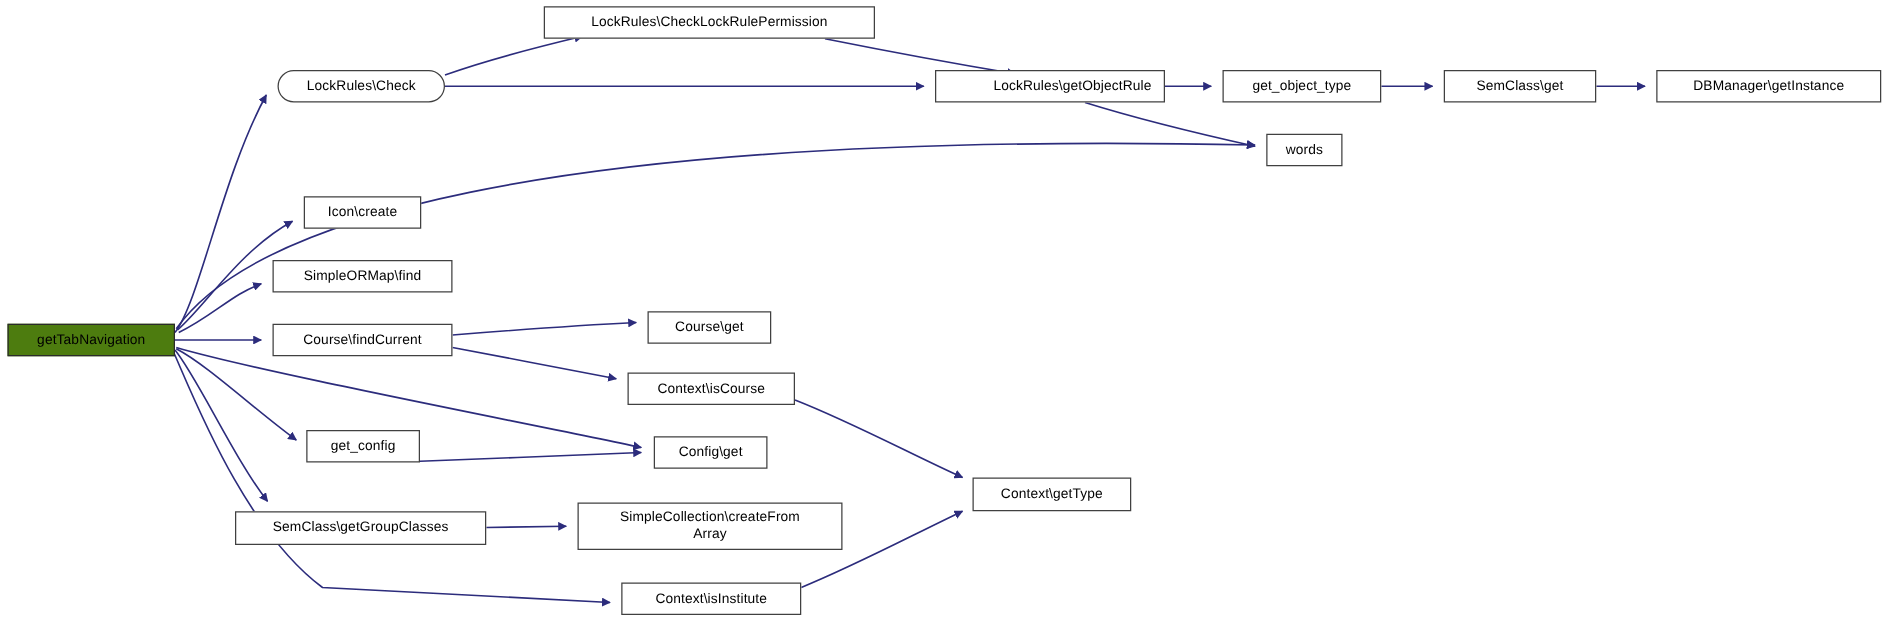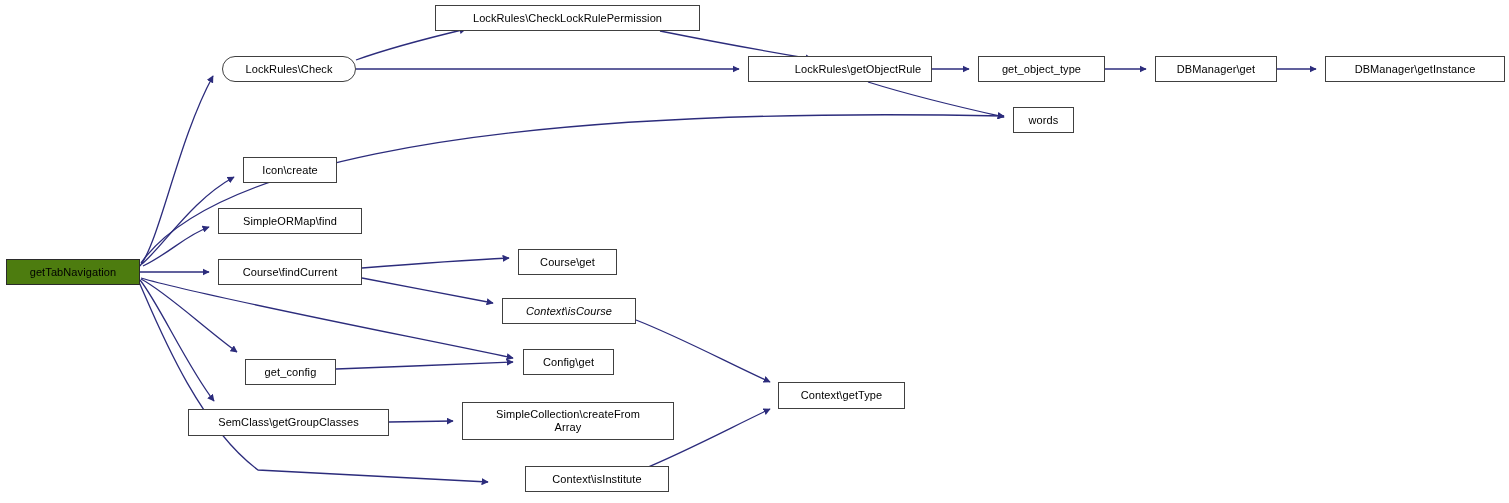--- a/index.html
+++ b/index.html
@@ -77,29 +77,29 @@
         <path d="M389,422 L453,421" fill="none" stroke="#2c2c7c" stroke-width="1.3" marker-end="url(#arrow)"></path>
         <path d="M641,470 C685,452 730,428 770,409" fill="none" stroke="#2c2c7c" stroke-width="1.3" marker-end="url(#arrow)"></path>
       </g>
   </svg>
   <div id="nodes-group">
       <div class="gnode current" style="left: 6px; top: 259px; width: 134px; height: 26px;">getTabNavigation</div>
       <div class="gnode" style="left: 222px; top: 56px; width: 134px; height: 26px; border-radius: 13px;">LockRules\Check</div>
       <div class="gnode" style="left: 435px; top: 5px; width: 265px; height: 26px;">LockRules\CheckLockRulePermission</div>
       <div class="gnode" style="left: 748px; top: 56px; width: 184px; height: 26px; padding-left: 36px;">LockRules\getObjectRule</div>
       <div class="gnode" style="left: 978px; top: 56px; width: 127px; height: 26px;">get_object_type</div>
-      <div class="gnode" style="left: 1155px; top: 56px; width: 122px; height: 26px;">DBManager\get</div>
+      <div class="gnode" style="left: 1155px; top: 56px; width: 122px; height: 26px;">SemClass\get</div>
       <div class="gnode" style="left: 1325px; top: 56px; width: 180px; height: 26px;">DBManager\getInstance</div>
       <div class="gnode" style="left: 1013px; top: 107px; width: 61px; height: 26px;">words</div>
       <div class="gnode" style="left: 243px; top: 157px; width: 94px; height: 26px;">Icon\create</div>
       <div class="gnode" style="left: 218px; top: 208px; width: 144px; height: 26px; text-align: right;">SimpleORMap\find</div>
       <div class="gnode" style="left: 218px; top: 259px; width: 144px; height: 26px;">Course\findCurrent</div>
       <div class="gnode" style="left: 518px; top: 249px; width: 99px; height: 26px;">Course\get</div>
-      <div class="gnode" style="left: 502px; top: 298px; width: 134px; height: 26px; font-style: italic;">Context\isCourse</div>
+      <div class="gnode" style="left: 502px; top: 298px; width: 134px; height: 26px;">Context\isCourse</div>
       <div class="gnode" style="left: 523px; top: 349px; width: 91px; height: 26px;">Config\get</div>
-      <div class="gnode" style="left: 245px; top: 359px; width: 91px; height: 26px;">get_config</div>
+      <div class="gnode" style="left: 245px; top: 344px; width: 91px; height: 26px;">get_config</div>
       <div class="gnode" style="left: 778px; top: 382px; width: 127px; height: 27px;">Context\getType</div>
       <div class="gnode" style="left: 188px; top: 409px; width: 201px; height: 27px;">SemClass\getGroupClasses</div>
       <div class="gnode" style="left: 462px; top: 402px; width: 212px; height: 38px;">SimpleCollection\createFrom
 Array</div>
-      <div class="gnode" style="left: 497px; top: 466px; width: 144px; height: 26px; margin-left: 28px;">Context\isInstitute</div>
+      <div class="gnode" style="left: 497px; top: 466px; width: 144px; height: 26px;">Context\isInstitute</div>
     </div>
 </div>
 
 </body></html>

